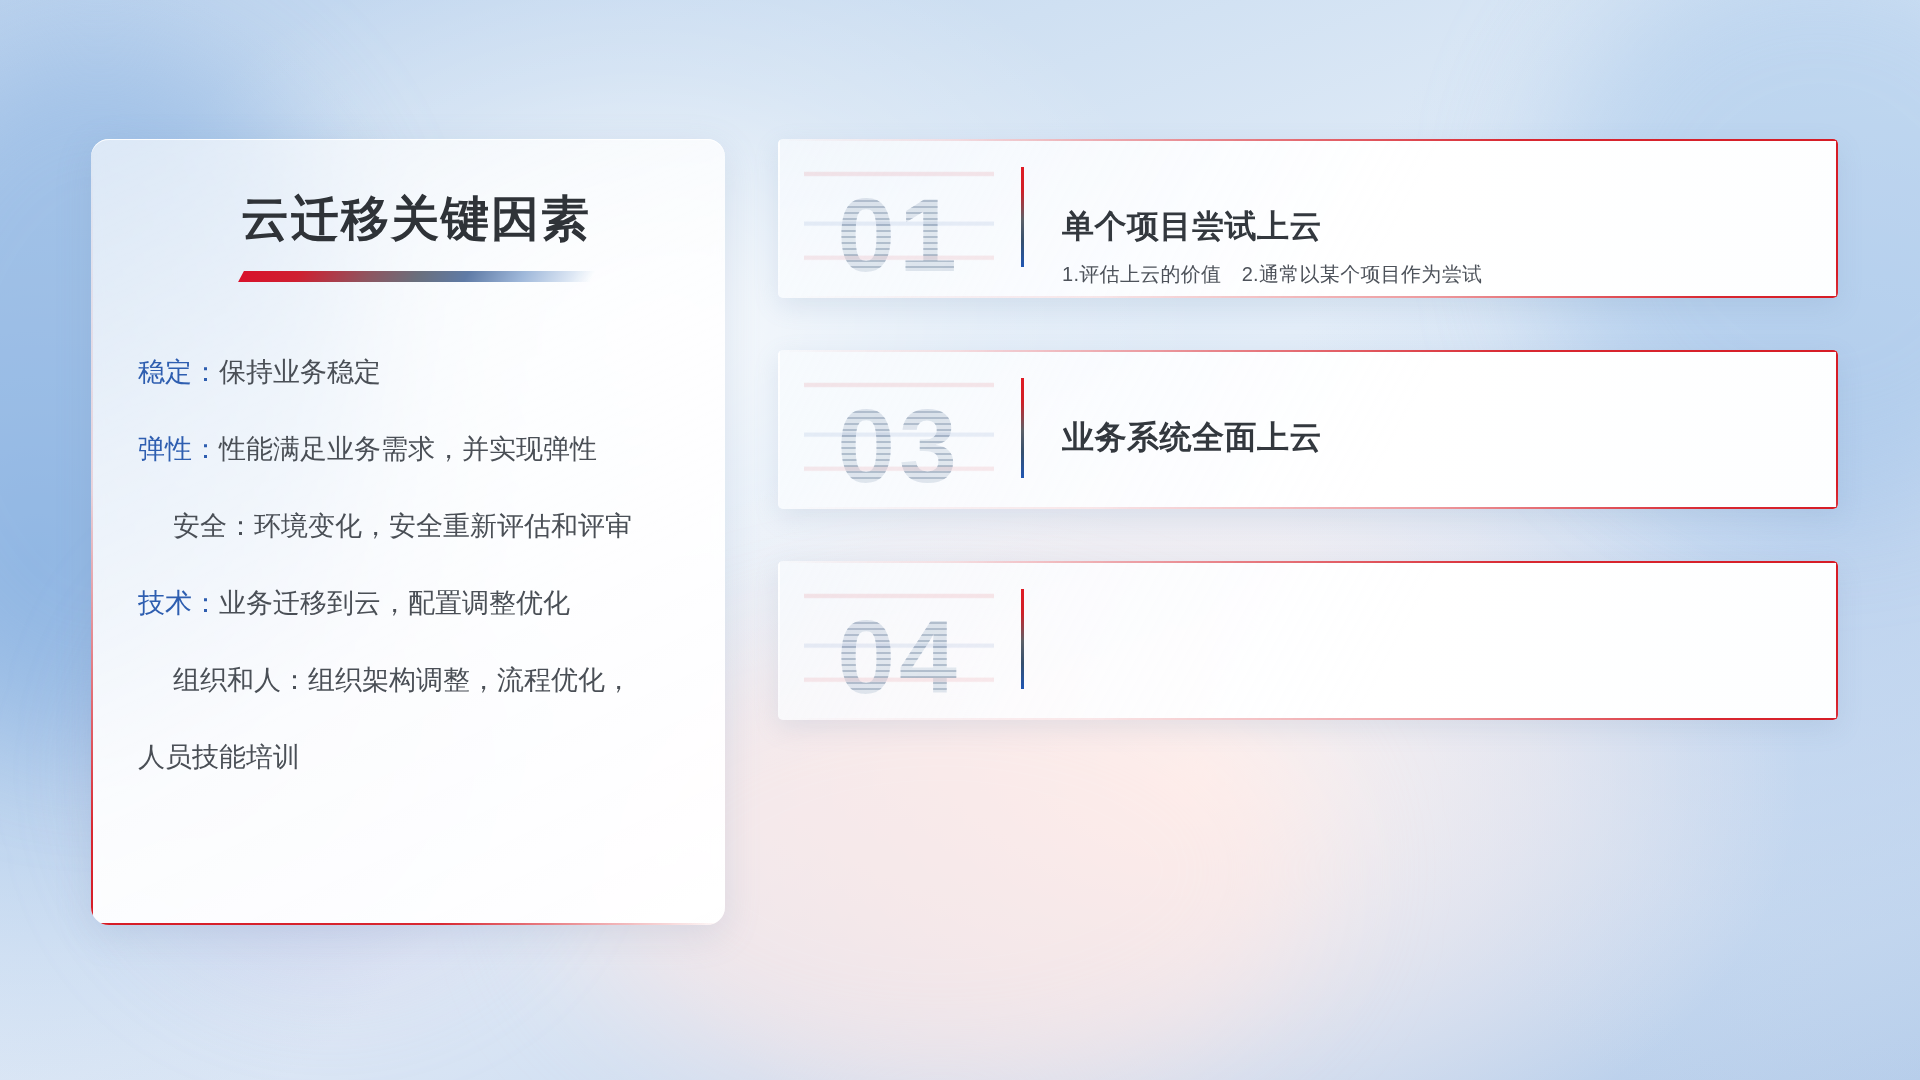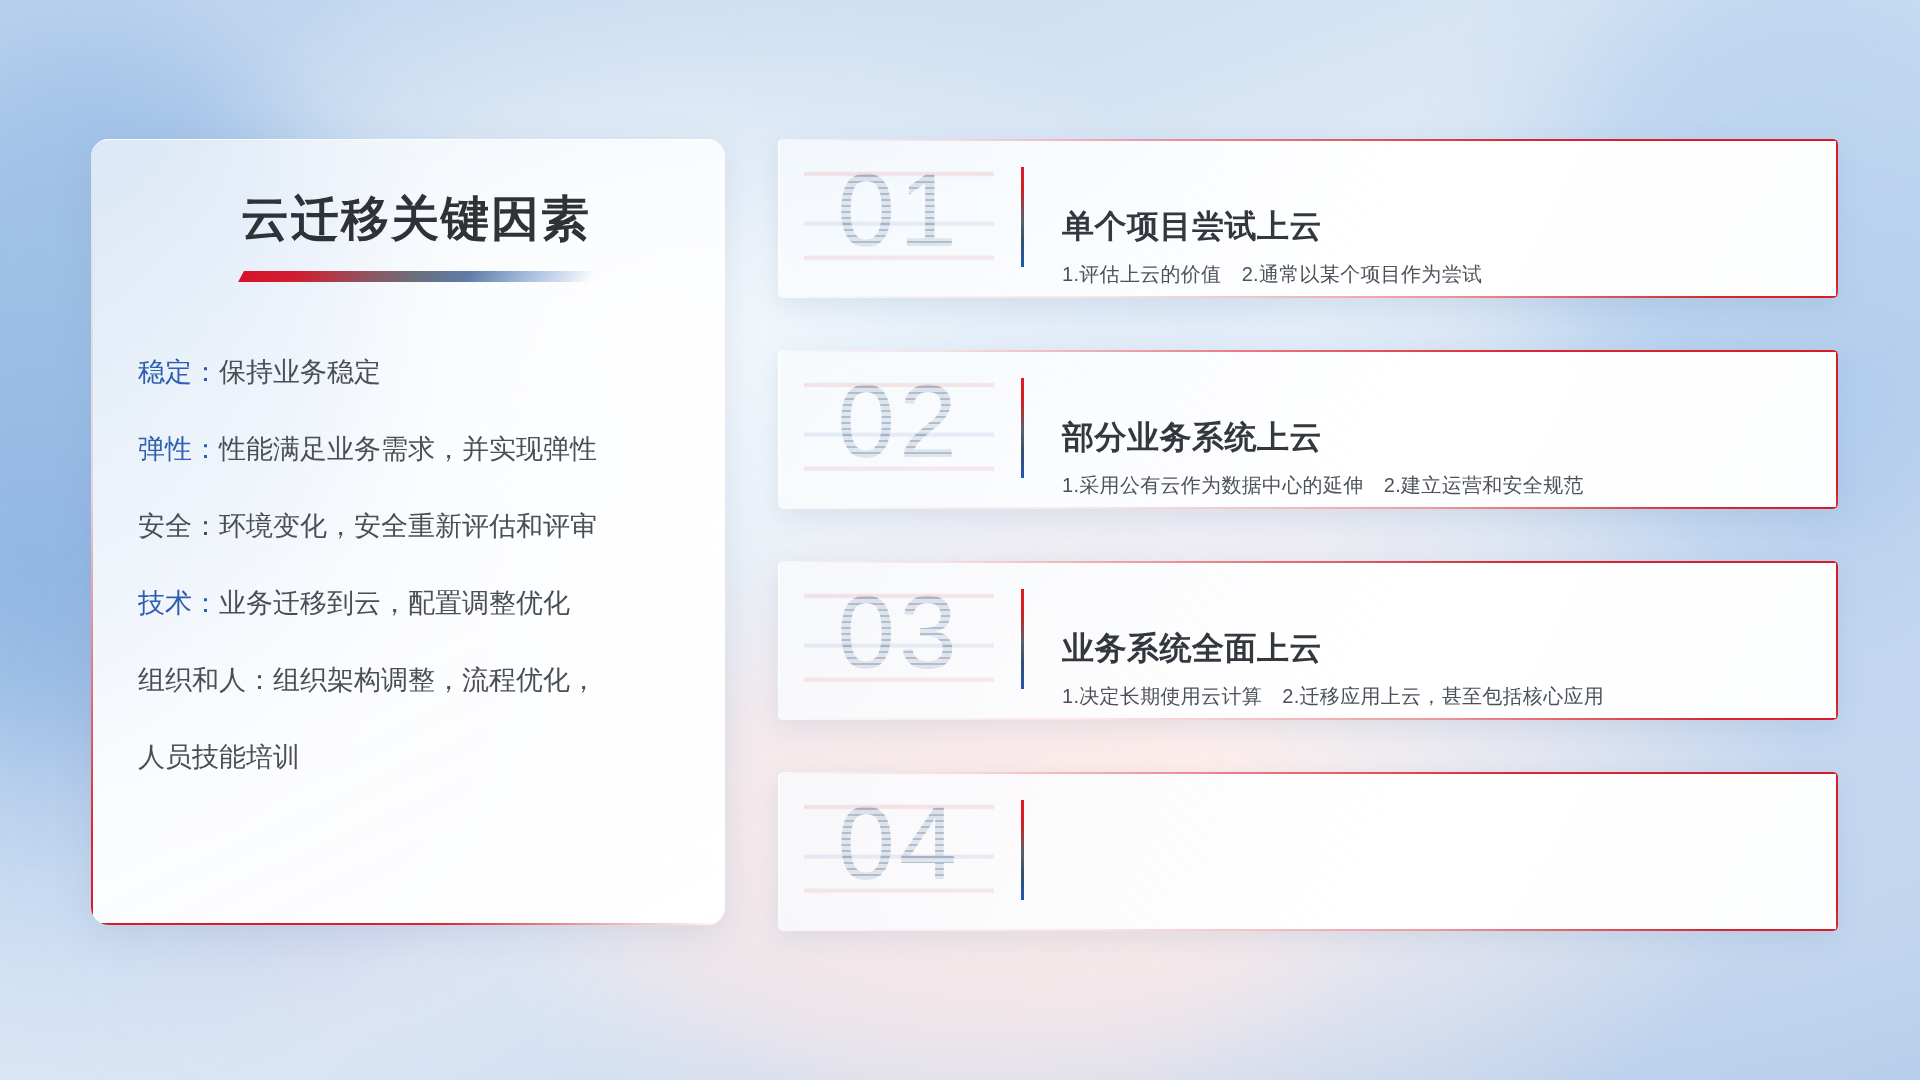--- a/index.html
+++ b/index.html
@@ -50,21 +50,21 @@
   .panel-underline {
     position:absolute; left:150px; top:132px; width:352px; height:11px;
     transform:skewX(-28deg);
     background:linear-gradient(to right, #d8122b 0%, #cf1f31 16%, #8e5560 36%, #6a6f7c 50%, #5f7ba6 64%, #9fb8da 80%, #dde7f4 94%, rgba(255,255,255,0) 100%);
   }
   .panel-list { position:absolute; left:47px; top:220px; width:560px; }
   .panel-line {
     font-size:27px; color:#4a4f56; line-height:1; margin-bottom:50px; white-space:nowrap;
   }
   .panel-line .lbl-blue { color:#2e5eb0; }
-  .panel-line .lbl-gray { color:#4a4f56; }
+  .panel-line .lbl-gray { color:#4a4f56;margin-left:35px; }
 
   
   .cards { position:absolute; left:778px; top:139px; width:1060px; }
   .card {
     position:relative; width:1060px; height:159px; margin-bottom:52px;
     border-radius:5px;
     background:linear-gradient(118deg, rgba(248,251,254,0.74) 0%, rgba(252,253,255,0.88) 26%, #ffffff 58%, #fdfeff 100%);
     box-shadow:0 8px 26px rgba(110,140,180,0.16);
     overflow:hidden;
   }
@@ -81,23 +81,23 @@
   }
   .card-edge-bottom {
     left:0; bottom:0; width:100%; height:2px;
     background:linear-gradient(to right, rgba(214,28,38,0) 0%, rgba(214,28,38,0.10) 30%, rgba(214,28,38,0.45) 62%, rgba(214,28,38,0.95) 88%, #d61c26 100%);
   }
   .card-edge-left {
     left:0; top:0; width:2px; height:100%;
     background:linear-gradient(to bottom, rgba(255,255,255,0.95) 0%, rgba(255,255,255,0.65) 60%, rgba(255,255,255,0.2) 100%);
   }
   .card-number {
-    position:absolute; left:26px; top:0; width:190px; height:142px;
+    position:absolute; left:26px; top:25px; width:190px; height:142px;
     display:flex; align-items:center; justify-content:center;
-    font-size:104px; font-weight:normal; letter-spacing:4px;
+    font-size:104px; font-weight:bold; letter-spacing:4px;
     color:#c9d3df;
     -webkit-background-clip:text; background-clip:text;
     -webkit-text-fill-color:transparent;
     background-image:
       repeating-linear-gradient(to bottom,
         rgba(150,166,186,0.95) 0px, rgba(150,166,186,0.95) 2px,
         rgba(255,255,255,0) 2px, rgba(255,255,255,0) 6px),
       linear-gradient(to bottom, #c6d0dd 0%, #d9e1ea 50%, #cfd8e3 100%);
     opacity:0.75;
   }
@@ -164,39 +164,25 @@
       <div class="card-body">
         <div class="card-title">单个项目尝试上云</div>
         <div class="card-sub">1.评估上云的价值　2.通常以某个项目作为尝试</div>
       </div>
     </article>
     <article class="card">
       <span class="card-edge-top"></span>
       <span class="card-edge-right"></span>
       <span class="card-edge-bottom"></span>
       <span class="card-edge-left"></span>
-      <div class="card-number">02</div>
-      <span class="card-number-tint"></span>
-      <span class="card-divider"></span>
-      <div class="card-body">
-        <div class="card-title">部分业务系统上云</div>
-        <div class="card-sub">1.采用公有云作为数据中心的延伸　2.建立运营和安全规范</div>
-      </div>
-    </article>
-    <article class="card">
-      <span class="card-edge-top"></span>
-      <span class="card-edge-right"></span>
-      <span class="card-edge-bottom"></span>
-      <span class="card-edge-left"></span>
       <div class="card-number">03</div>
       <span class="card-number-tint"></span>
       <span class="card-divider"></span>
       <div class="card-body">
         <div class="card-title">业务系统全面上云</div>
-        <div class="card-sub">1.决定长期使用云计算　2.迁移应用上云，甚至包括核心应用</div>
       </div>
     </article>
     <article class="card">
       <span class="card-edge-top"></span>
       <span class="card-edge-right"></span>
       <span class="card-edge-bottom"></span>
       <span class="card-edge-left"></span>
       <div class="card-number">04</div>
       <span class="card-number-tint"></span>
       <span class="card-divider"></span>

